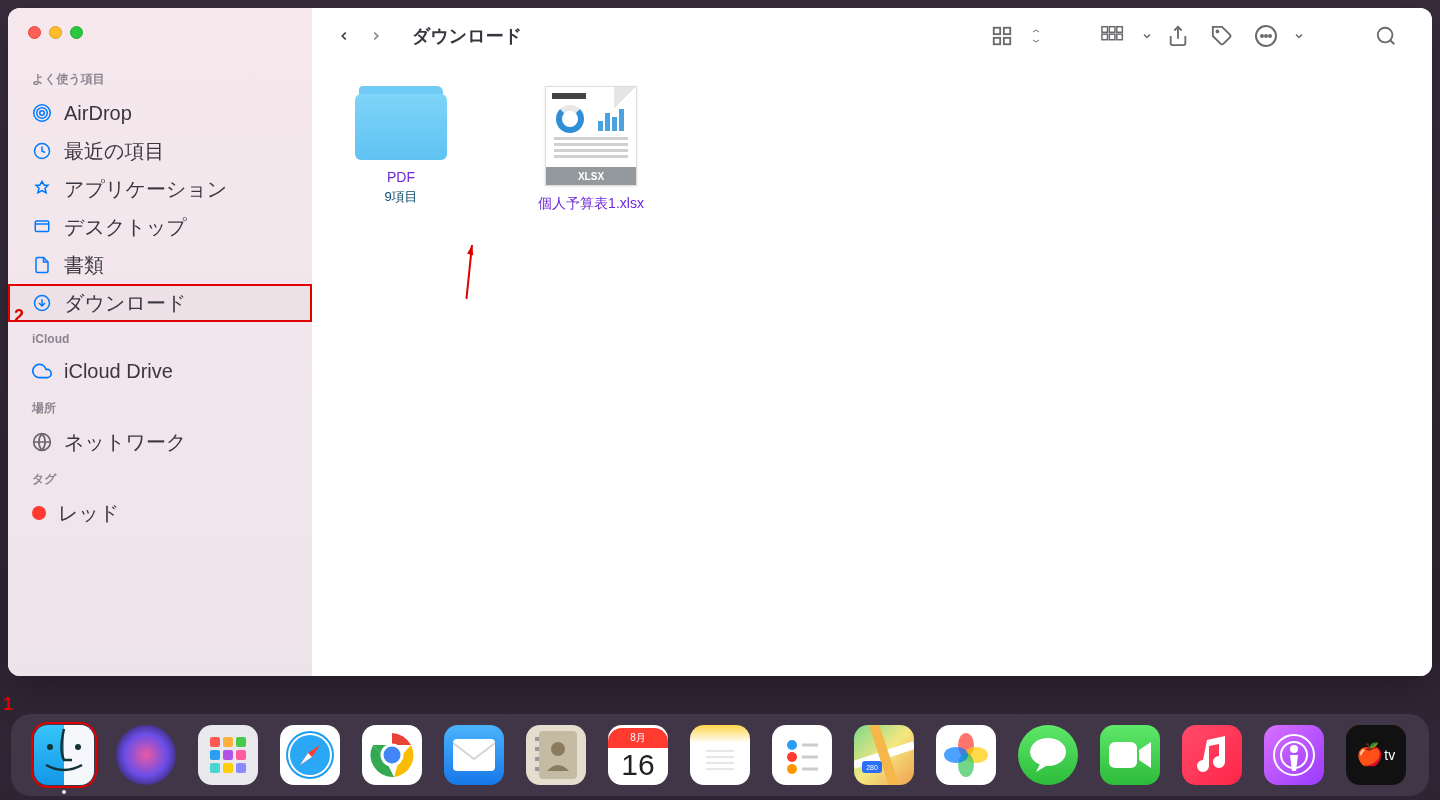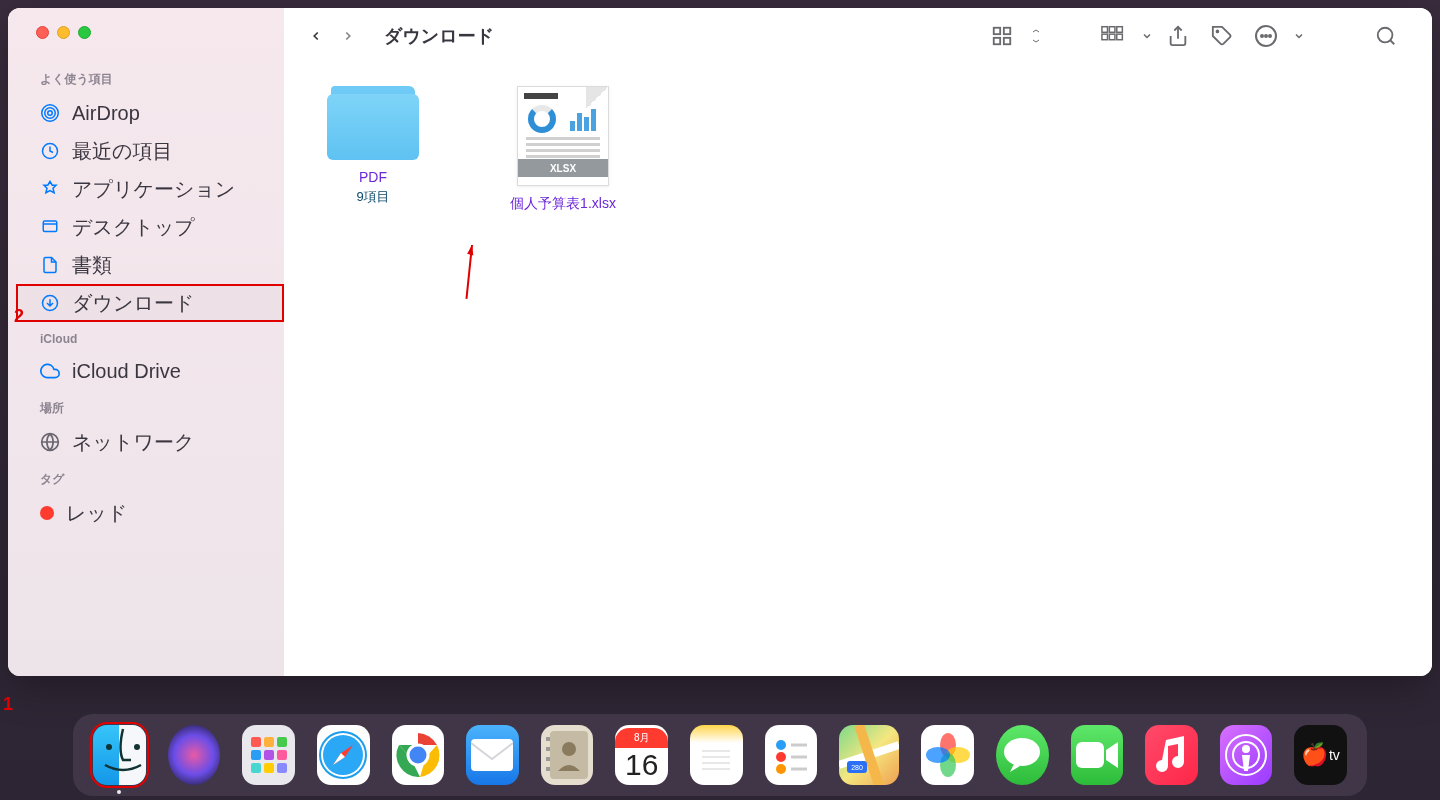--- a/index.html
+++ b/index.html
@@ -14,24 +14,24 @@
       position: absolute;
       top: 8px; left: 8px;
       width: 1424px; height: 668px;
       background: #fff;
       border-radius: 12px;
       overflow: hidden;
       display: flex;
       box-shadow: 0 10px 40px rgba(0,0,0,.3);
     }
     .sidebar {
-      width: 276px;
+      width: 304px;
       height: 100%;
       background: linear-gradient(180deg, #f6e8ed 0%, #ede4ea 100%);
-      padding: 18px 0 0 8px;
+      padding: 18px 0 0 0;
       overflow-y: auto;
     }
     .traffic {
       display: flex;
       gap: 8px;
       padding-left: 20px;
       padding-bottom: 22px;
     }
     .tl { width:13px; height:13px; border-radius:50%; }
     .tl.red{background:#ff5f57;border:1px solid #e1433a;}
@@ -86,34 +86,34 @@
       position:relative; margin-bottom:8px;
       box-shadow:0 1px 3px rgba(0,0,0,.08);
     }
     .xlsx-thumb .corner{position:absolute;top:0;right:0;width:22px;height:22px;background:linear-gradient(135deg,#e5e5e5 50%,#fff 50%);}
     .xlsx-bar{position:absolute;top:6px;left:6px;width:34px;height:6px;background:#444;}
     .xlsx-donut{position:absolute;top:18px;left:10px;width:28px;height:28px;border-radius:50%;border:6px solid #2f8fd6;border-top-color:#e8e8e8;}
     .xlsx-chart{position:absolute;top:20px;right:10px;width:28px;height:24px;display:flex;align-items:flex-end;gap:2px;}
     .xlsx-chart span{width:5px;background:#4aa3e0;}
     .xlsx-table{position:absolute;top:50px;left:8px;right:8px;}
     .xlsx-table div{height:3px;background:#d0d0d0;margin-bottom:3px;}
-    .xlsx-label{position:absolute;bottom:8px;left:0;right:0;height:18px;background:#93999c;color:#fff;font-size:10px;display:flex;align-items:center;justify-content:center;font-weight:600;}
+    .xlsx-label{position:absolute;bottom:0;left:0;right:0;height:18px;background:#93999c;color:#fff;font-size:10px;display:flex;align-items:center;justify-content:center;font-weight:600;}
     .arrow-ann{
       position:absolute; top:240px; left:450px;
       color:#e00000; font-size:30px; transform:rotate(-24deg);
       pointer-events:none;
     }
     .ann-num{
       position:absolute; color:#e00000; font-weight:700; font-size:18px;
     }
     .ann1{ top:694px; left:3px;}
     .ann2{ top:306px; left:14px;}
     .dock {
       position:absolute; bottom:4px; left:50%; transform:translateX(-50%);
-      height:82px; width:1294px;
+      height:82px; width:1418px;
       background:rgba(80,70,90,.55);
       border-radius:20px;
       backdrop-filter:blur(20px);
       display:flex; align-items:center; justify-content:center; gap:22px;
       padding:0 20px;
     }
     .dock-icon{width:60px;height:60px;border-radius:14px;display:flex;align-items:center;justify-content:center;font-size:28px;color:#fff;position:relative;}
     .dock-icon.selected{outline:2px solid #e00000; outline-offset:1px;}
     .dock-dot{position:absolute;bottom:-9px;left:50%;transform:translateX(-50%);width:4px;height:4px;border-radius:50%;background:rgba(255,255,255,.9);}
     .finder{background:linear-gradient(180deg,#36c5f9 0%,#1397e8 100%);}

